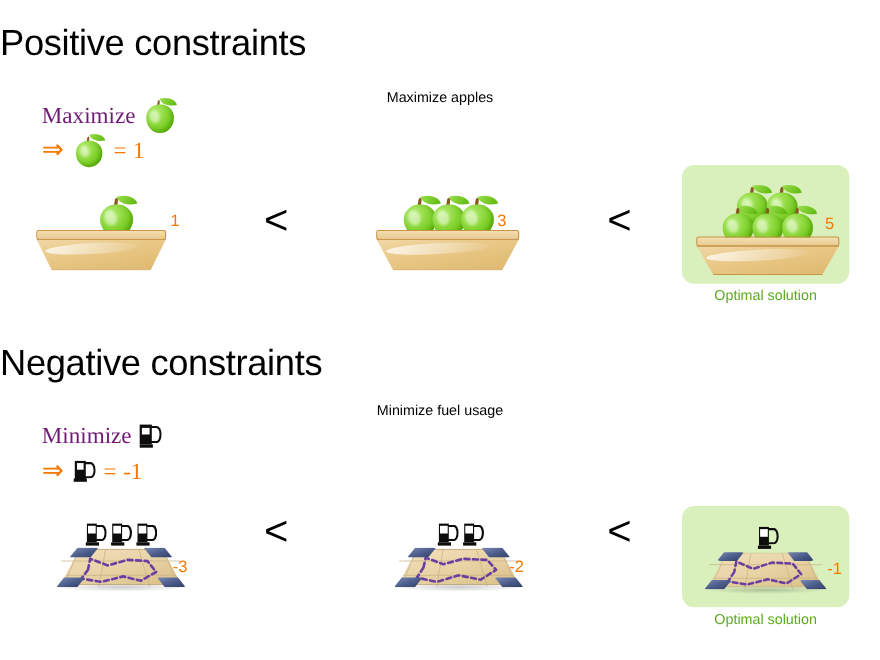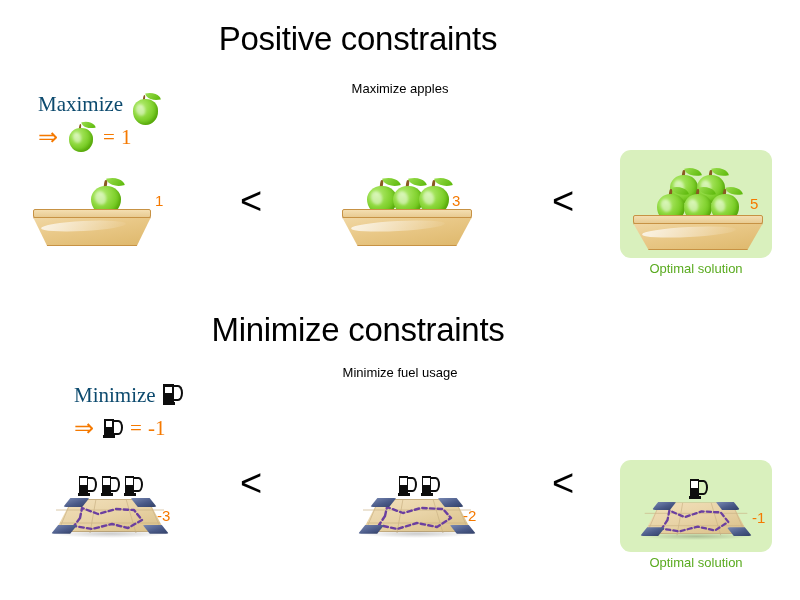--- a/index.html
+++ b/index.html
@@ -14,21 +14,20 @@
     overflow: hidden;
     font-family: "Liberation Sans", sans-serif;
     color: #000000;
   }
 
   
   .section-title {
     position: absolute;
     left: 0;
     width: 716px;
-    text-align: center;
     font-family: "Liberation Sans", sans-serif;
     font-size: 33px;
     font-weight: 400;
     letter-spacing: -0.3px;
     color: #000;
     line-height: 1;
   }
   .section-subtitle {
     position: absolute;
     left: 0;
@@ -41,23 +40,23 @@
     line-height: 1;
   }
 
   
   .legend {
     position: absolute;
     font-family: "Liberation Serif", serif;
   }
   .legend-line1 {
     display: flex;
-    align-items: flex-start;
+    align-items: center;
     font-size: 21px;
-    color: #0c4a6e;
+    color: #701a75;
     white-space: nowrap;
     height: 26px;
   }
   .legend-line2 {
     display: flex;
     align-items: center;
     font-size: 21px;
     color: #F57900;
     white-space: nowrap;
     height: 30px;
@@ -385,25 +384,25 @@
 
   <div class="bowl" style="left:633px; top:215px; width:130px; height:35px;">
     <span class="basin"></span>
       <span class="rim"></span>
       <span class="shine"></span>
   </div>
   <div class="score" style="left:750px; top:196px;">5</div>
   <div class="optimal-label" style="left:620px; top:262px; width:152px;">Optimal solution</div>
 </div>
 
-<div class="section-title" style="top:313px;">Minimize constraints</div>
+<div class="section-title" style="top:313px;">Negative constraints</div>
 
 <div class="section-subtitle" style="top:366px;">Minimize fuel usage</div>
 
-<div class="legend" style="left:38px; top:383px;margin-left:36px;">
+<div class="legend" style="left:38px; top:383px;">
   <div class="legend-line1">
     <span>Minimize</span>
     <span class="legend-gap"></span>
     <span class="fuel" style="width:20px;height:22px;">
       <span class="pump-body"></span>
         <span class="pump-window"></span>
         <span class="hose"></span>
         <span class="pump-base"></span>
     </span>
   </div>

